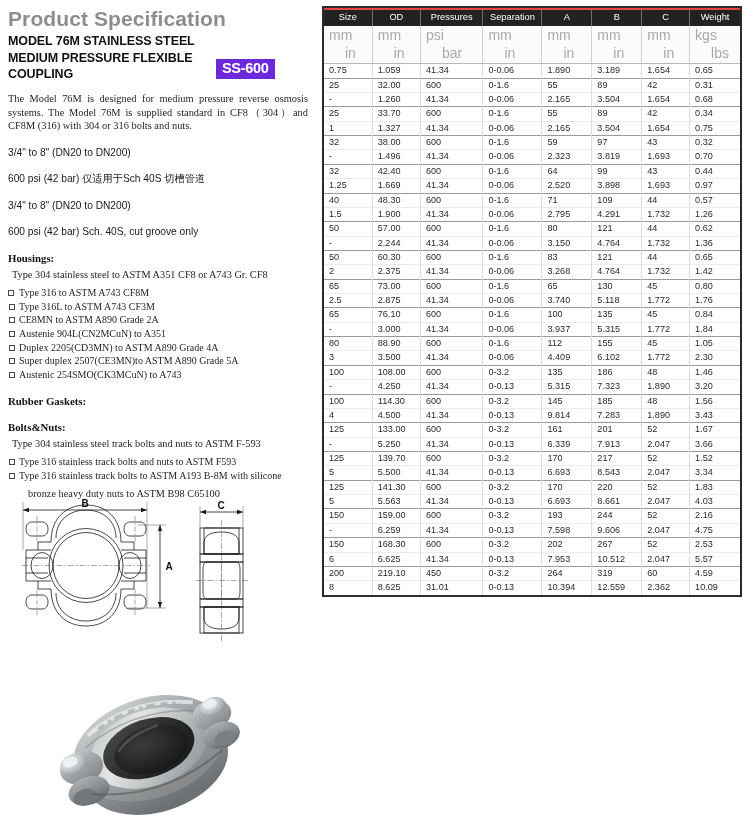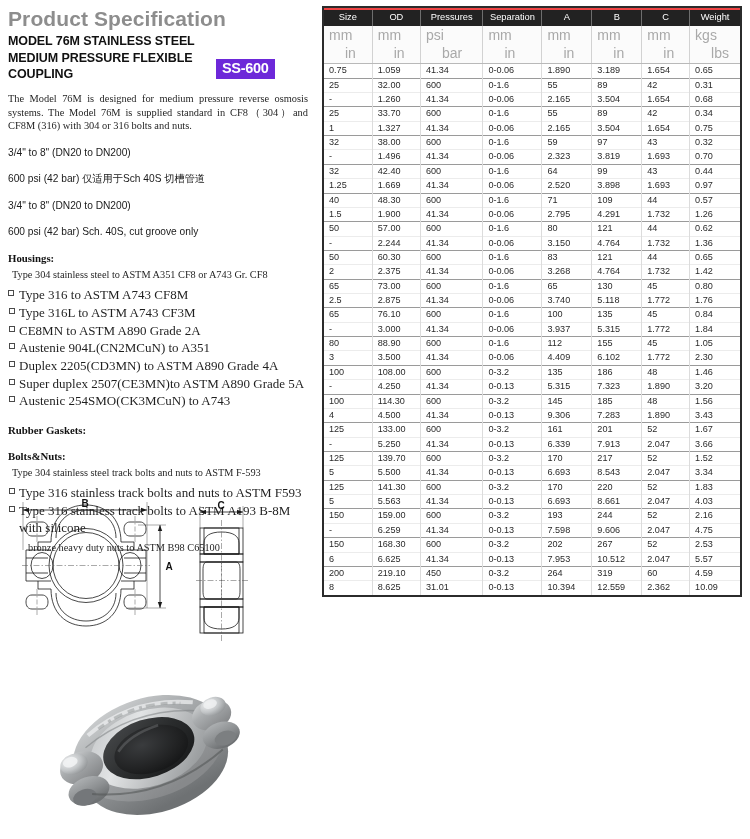--- a/index.html
+++ b/index.html
@@ -86,21 +86,21 @@
   }
   .serif-line {
     font-family: "Liberation Serif", serif;
     font-size: 10.3px;
     line-height: 1.36;
     color: #1f1f1f;
     margin: 4px;
   }
   .bullet-line {
     font-family: "Liberation Serif", serif;
-    font-size: 13px;
+    font-size: 10px;
     line-height: 1.36;
     color: #1f1f1f;
     margin: 0;
     padding-left: 11px;
     position: relative;
     text-indent: 0;
   }
   .bullet-line .sq {
     position: absolute;
     left: 1px;
@@ -543,21 +543,21 @@
           <td class="cell">145</td>
           <td class="cell">185</td>
           <td class="cell">48</td>
           <td class="cell last">1.56</td>
         </tr>
         <tr class="imperial">
           <td class="cell">4</td>
           <td class="cell">4.500</td>
           <td class="cell">41.34</td>
           <td class="cell">0-0.13</td>
-          <td class="cell">9.306</td>
+          <td class="cell">9.814</td>
           <td class="cell">7.283</td>
           <td class="cell">1.890</td>
           <td class="cell last">3.43</td>
         </tr>
         <tr class="metric">
           <td class="cell">125</td>
           <td class="cell">133.00</td>
           <td class="cell">600</td>
           <td class="cell">0-3.2</td>
           <td class="cell">161</td>

